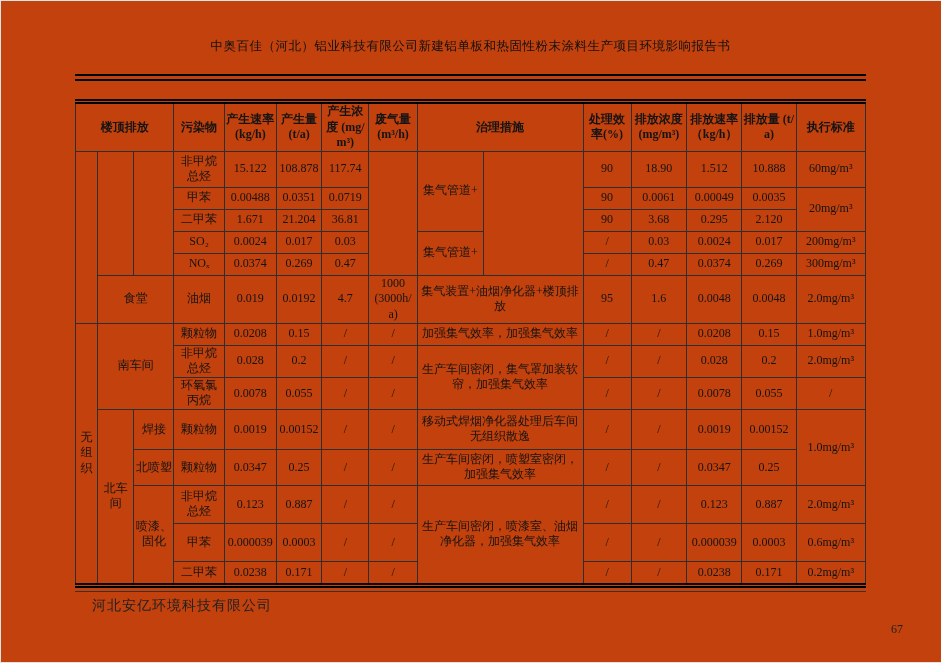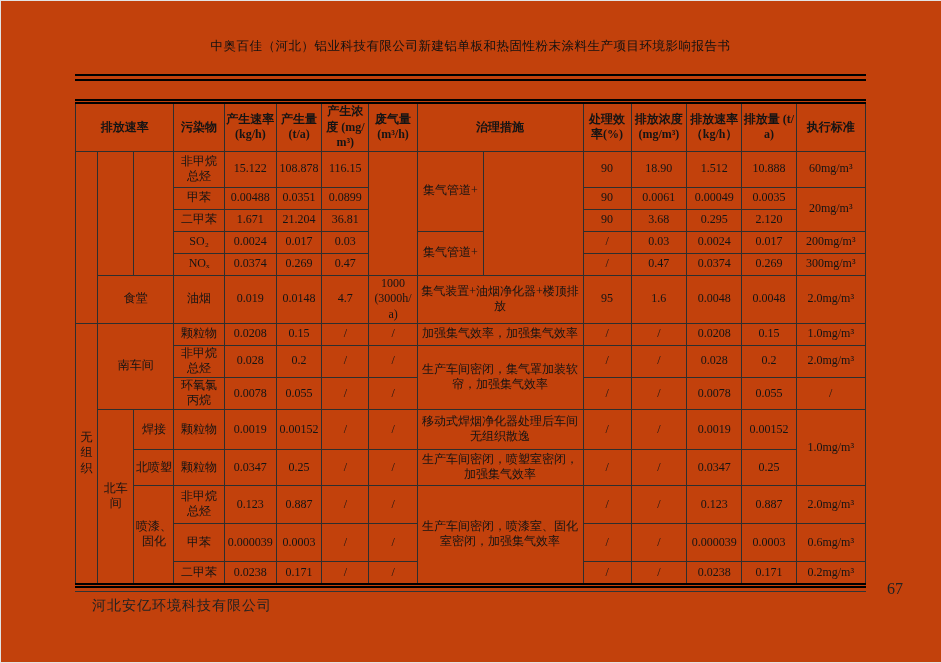--- a/index.html
+++ b/index.html
@@ -42,22 +42,22 @@
   .h40{height:40px}.h38{height:38px}.h24{height:24px}
   .footer-rule{
     position:absolute;left:75px;top:591px;width:791px;height:0;
     border-top:1.5px solid #333;
   }
   .footer-company{
     position:absolute;left:92px;top:597px;
     font-size:14px;color:#222;letter-spacing:1px;
   }
   .page-number{
-    position:absolute;right:78px;top:580px;
-    font-size:16px;color:#222;
+    position:absolute;right:78px;top:622px;
+    font-size:12px;color:#222;
   }
 </style>
 </head>
 <body>
 
 <div class="page">
 
   <div class="doc-header">中奥百佳（河北）铝业科技有限公司新建铝单板和热固性粉末涂料生产项目环境影响报告书</div>
   <div class="header-rule"></div>
 
@@ -74,57 +74,57 @@
         <col style="width:66px">
       <col style="width:99px">
         <col style="width:48px">
         <col style="width:55px">
       <col style="width:55px">
         <col style="width:54px">
         <col style="width:69px">
     </colgroup>
     <tbody>
       <tr class="h44">
-        <th colspan="3">排放速率</th>
+        <th colspan="3">楼顶排放</th>
         <th>污染物</th>
         <th>产生速率(kg/h)</th>
         <th>产生量 (t/a)</th>
         <th>产生浓度 (mg/m³)</th>
         <th>废气量 (m³/h)</th>
         <th colspan="2">治理措施</th>
         <th>处理效率(%)</th>
         <th>排放浓度 (mg/m³)</th>
         <th>排放速率 （kg/h）</th>
         <th>排放量 (t/a)</th>
         <th>执行标准</th>
       </tr>
 
       <tr class="h36">
         <td rowspan="6"></td>
         <td rowspan="5"></td>
         <td rowspan="5"></td>
         <td>非甲烷总烃</td>
         <td>15.122</td>
         <td>108.878</td>
-        <td>116.15</td>
+        <td>117.74</td>
         <td rowspan="5"></td>
         <td rowspan="3">集气管道+</td>
         <td rowspan="5"></td>
         <td>90</td>
         <td>18.90</td>
         <td>1.512</td>
         <td>10.888</td>
         <td>60mg/m³</td>
       </tr>
 
       <tr class="h22">
         <td>甲苯</td>
         <td>0.00488</td>
         <td>0.0351</td>
-        <td>0.0899</td>
+        <td>0.0719</td>
         <td>90</td>
         <td>0.0061</td>
         <td>0.00049</td>
         <td>0.0035</td>
         <td rowspan="2">20mg/m³</td>
       </tr>
 
       <tr class="h22">
         <td>二甲苯</td>
         <td>1.671</td>
@@ -158,21 +158,21 @@
         <td>0.47</td>
         <td>0.0374</td>
         <td>0.269</td>
         <td>300mg/m³</td>
       </tr>
 
       <tr class="h32">
         <td colspan="2">食堂</td>
         <td>油烟</td>
         <td>0.019</td>
-        <td>0.0148</td>
+        <td>0.0192</td>
         <td>4.7</td>
         <td class="gas-cell">1000
 (3000h/a)</td>
         <td colspan="2">集气装置+油烟净化器+楼顶排放</td>
         <td>95</td>
         <td>1.6</td>
         <td>0.0048</td>
         <td>0.0048</td>
         <td>2.0mg/m³</td>
       </tr>
@@ -250,21 +250,21 @@
         <td>0.25</td>
       </tr>
 
       <tr class="h38">
         <td rowspan="3">喷漆、固化</td>
         <td>非甲烷总烃</td>
         <td>0.123</td>
         <td>0.887</td>
         <td>/</td>
         <td>/</td>
-        <td colspan="2" rowspan="3">生产车间密闭，喷漆室、固化室密闭，加强集气效率</td>
+        <td colspan="2" rowspan="3">生产车间密闭，喷漆室、油烟净化器，加强集气效率</td>
         <td>/</td>
         <td>/</td>
         <td>0.123</td>
         <td>0.887</td>
         <td>2.0mg/m³</td>
       </tr>
 
       <tr class="h38">
         <td>甲苯</td>
         <td>0.000039</td>

